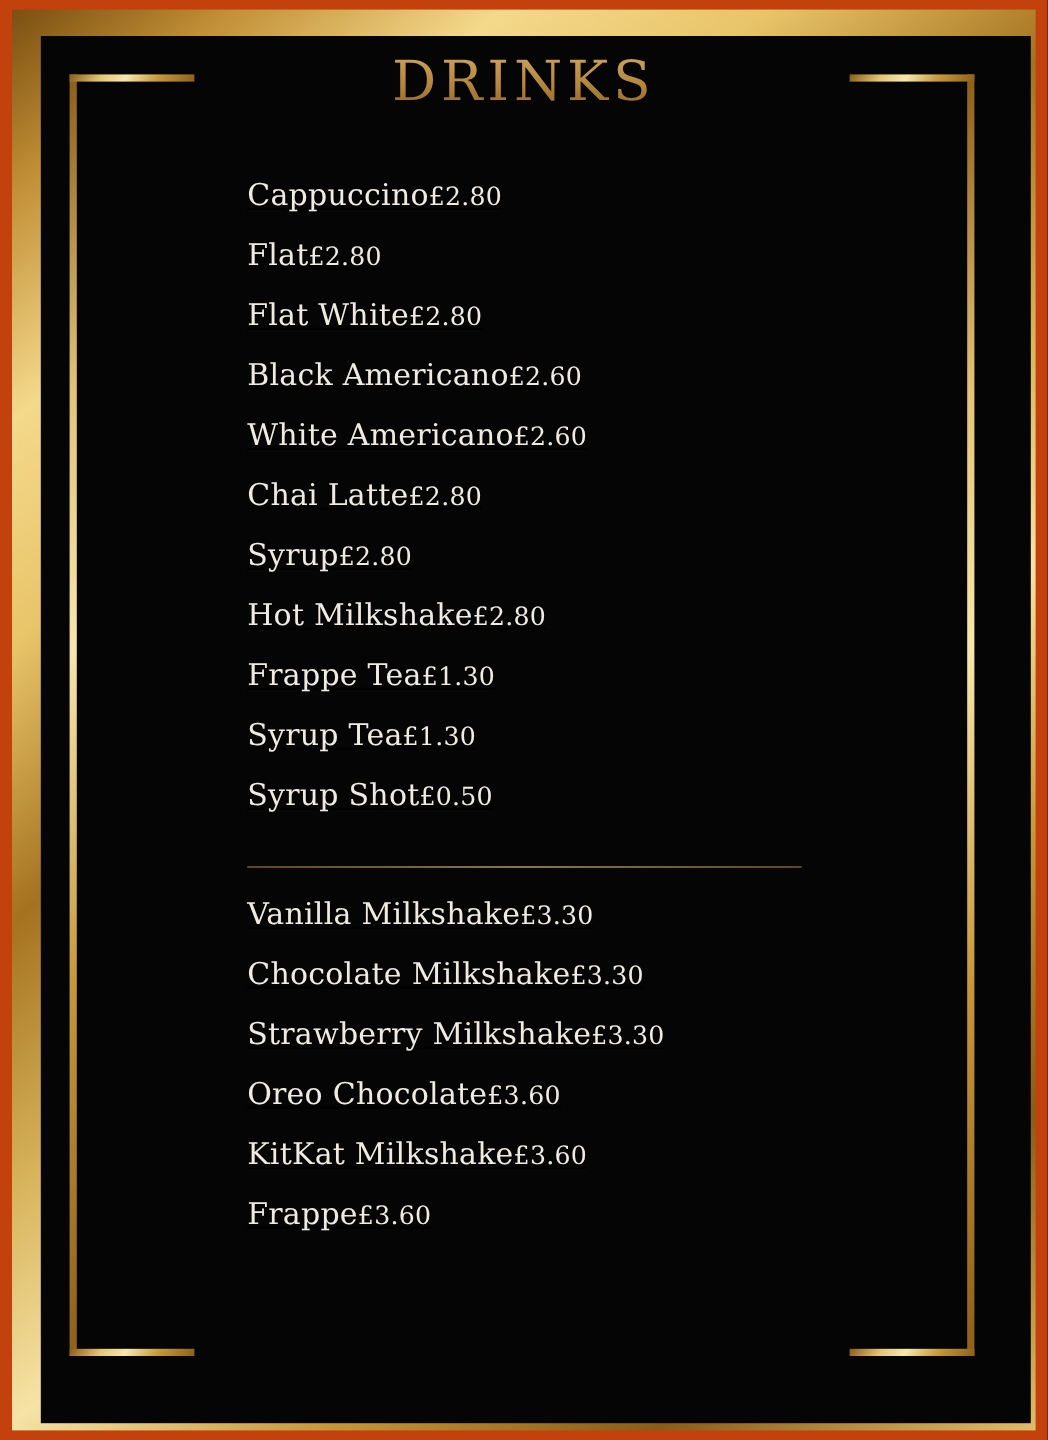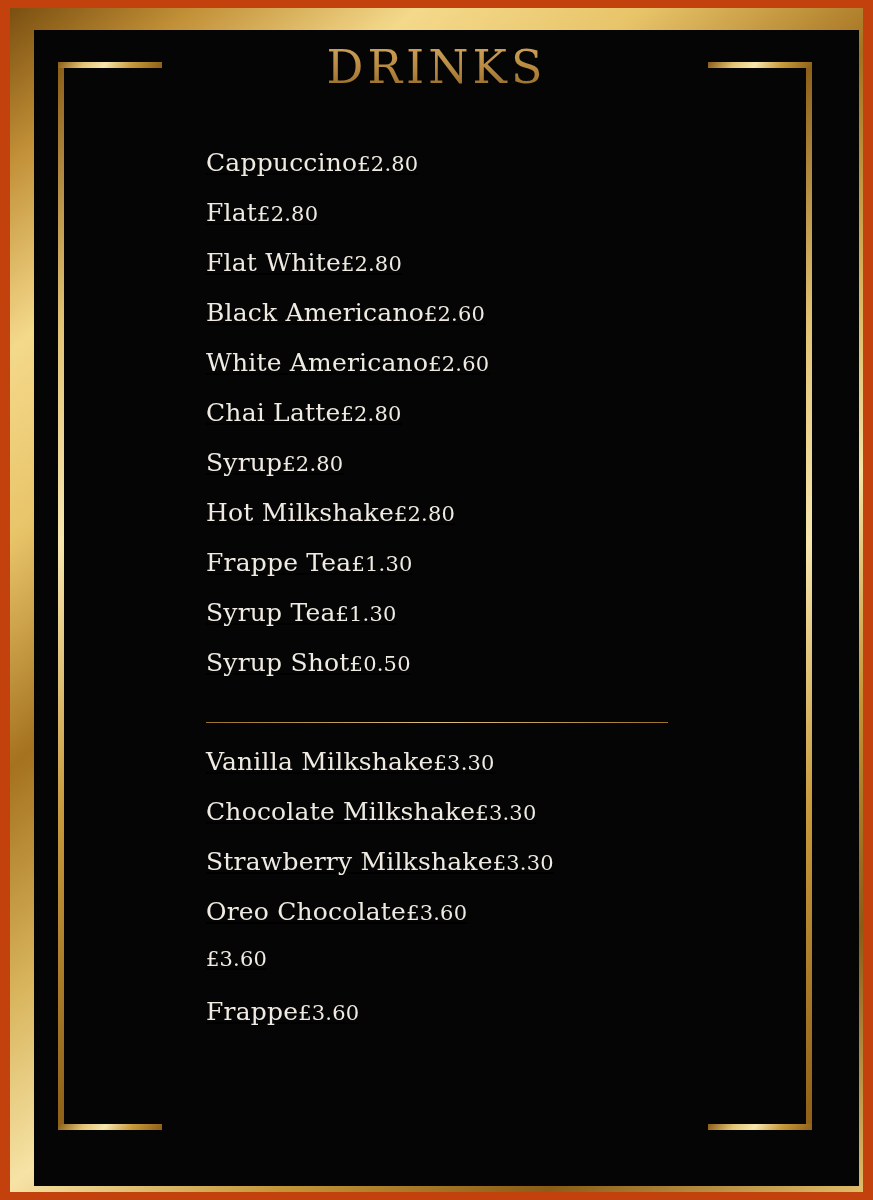--- a/index.html
+++ b/index.html
@@ -211,20 +211,21 @@
       </div>
       <div class="menu-row">
         <span class="item-name">Strawberry Milkshake</span>
         <span class="item-price">£3.30</span>
       </div>
       <div class="menu-row">
         <span class="item-name">Oreo Chocolate</span>
         <span class="item-price">£3.60</span>
       </div>
       <div class="menu-row">
+        <span class="item-name">KitKat Milkshake</span>
         <span class="item-price">£3.60</span>
       </div>
       <div class="menu-row">
         <span class="item-name">Frappe</span>
         <span class="item-price">£3.60</span>
       </div>
     </div>
 
   </div>
 </div>

